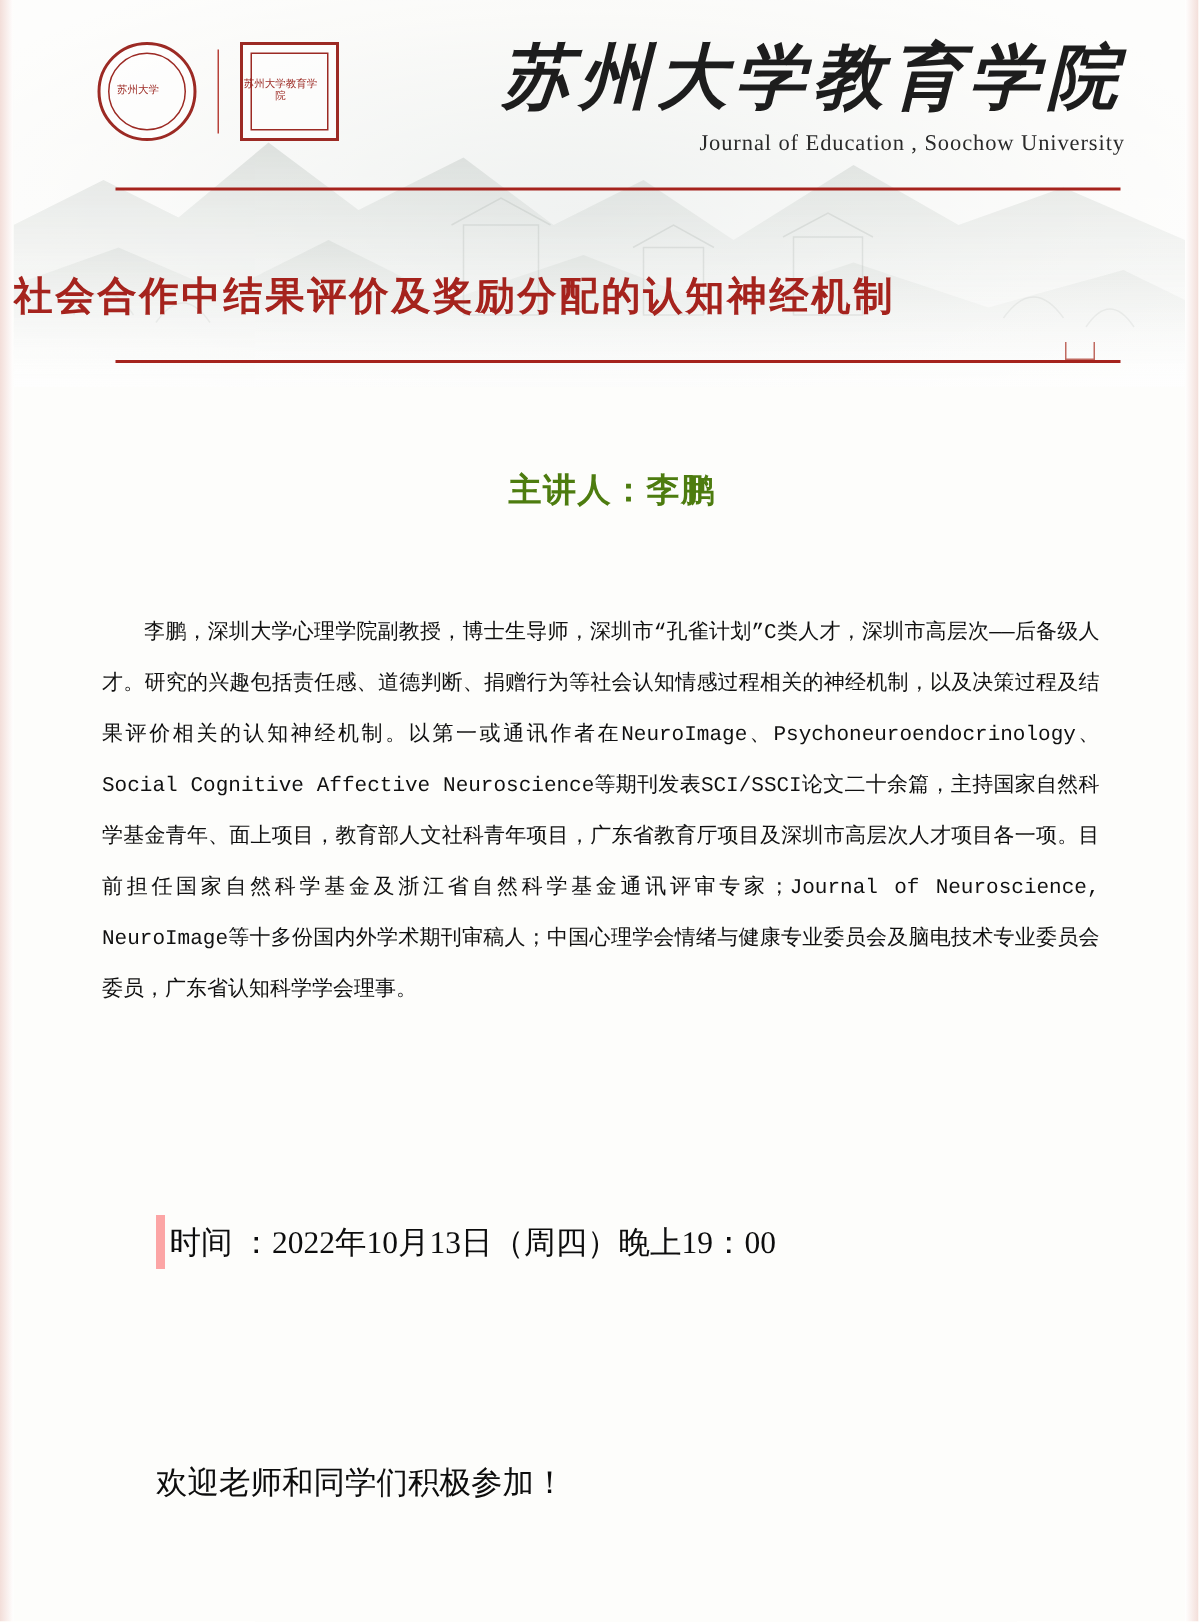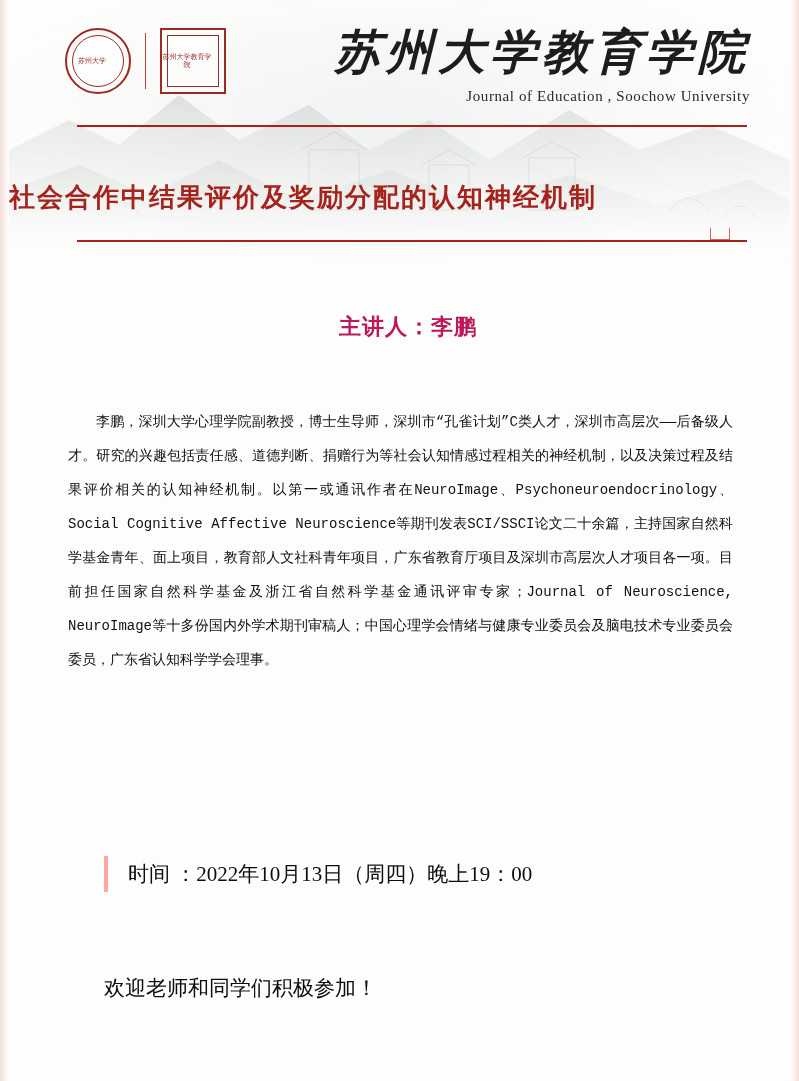--- a/index.html
+++ b/index.html
@@ -165,44 +165,44 @@
   }
 
   
   .speaker {
     position: absolute;
     left: 0; right: 0;
     top: 312px;
     text-align: center;
     font-size: 22px;
     font-weight: bold;
-    color: #be185d;
+    color: #4d7c0f;
     letter-spacing: 1px;
     margin-left: 17px;
   }
 
   .bio {
     position: absolute;
     left: 68px;
     top: 405px;
     width: 665px;
     font-size: 14px;
     line-height: 34px;
     color: #101010;
     text-align: justify;
     text-indent: 2em;
     font-family: Liberation Mono, monospace;
   }
 
   .info-block {
     position: absolute;
     left: 104px;
-    top: 856px;
-    border-left: 4px solid #fca5a5;
-    padding-left: 20px;
+    top: 810px;
+    border-left: 6px solid #fca5a5;
+    padding-left: 3px;
   }
   .info-line {
     font-size: 21px;
     line-height: 36px;
     color: #0d0d0d;
     white-space: nowrap;
   }
 
   .welcome {
     position: absolute;

